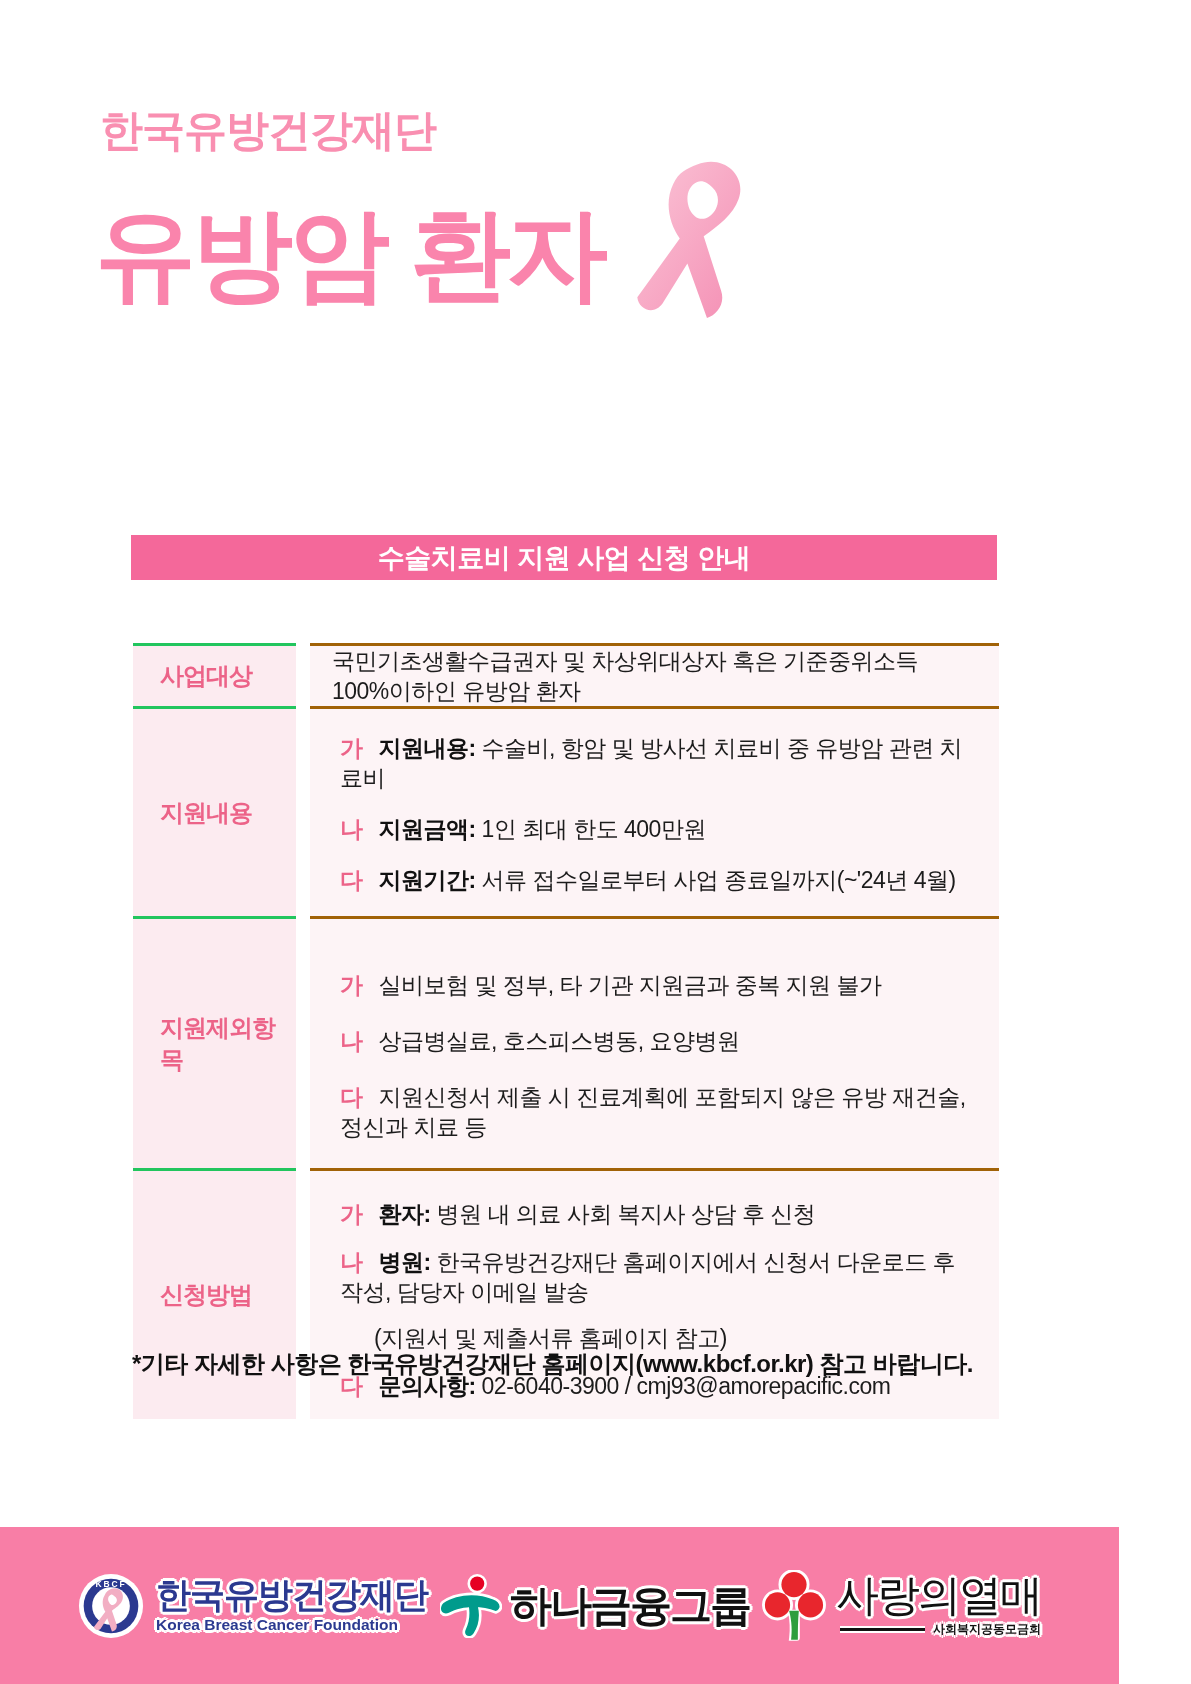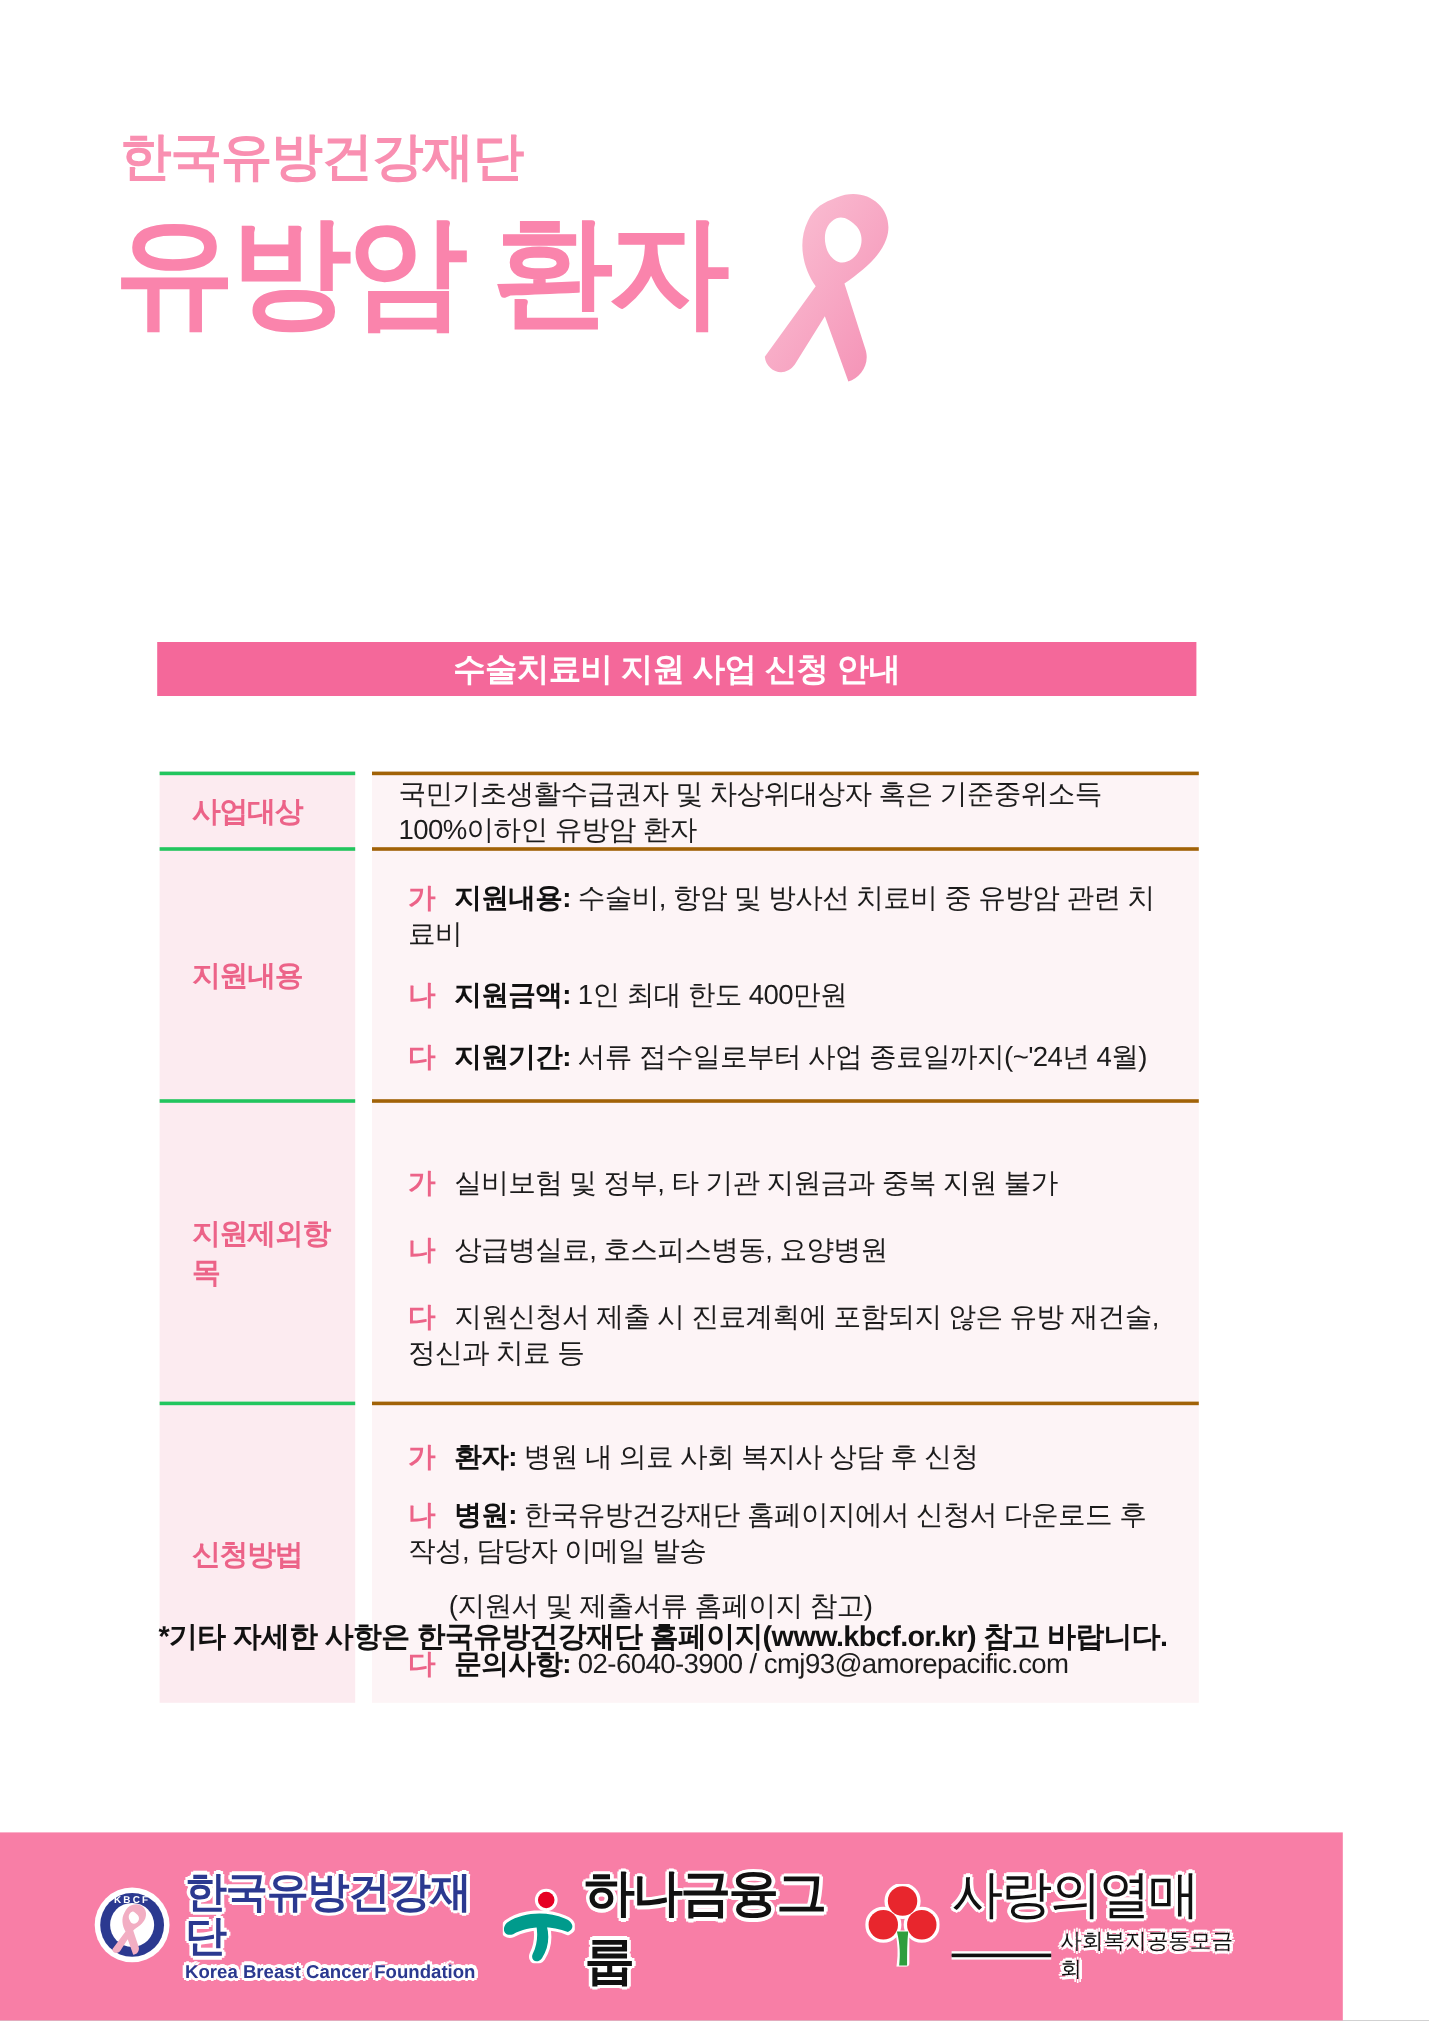--- a/index.html
+++ b/index.html
@@ -9,21 +9,21 @@
     position:relative; width:1191px; height:1684px; background:#ffffff;
     margin:0 auto; overflow:hidden;
   }
 
   
   .org-name {
     position:absolute; top:102px; left:100px;
     font-size:43px; font-weight:800; color:#f98fb1; letter-spacing:-1px;
   }
   .title-line1 {
-    position:absolute; top:160px; left:95px;
+    position:absolute; top:188px; left:95px;
     font-size:101px; font-weight:800; color:#fa84ac; letter-spacing:-4px;
   }
   .title-line2 {
     position:absolute; top:292px; left:92px;
     font-size:101px; font-weight:800; color:#fa84ac; letter-spacing:-4px;
   }
   .ribbon-wrap {
     position:absolute; top:158px; left:605px; width:180px; height:185px;
   }
   .ribbon-wrap svg { width:100%; height:100%; }
@@ -89,21 +89,21 @@
   
   .hana-symbol { width:62px; height:66px; margin-right:8px; }
   .hana-text { font-size:42px; font-weight:800; color:#111; letter-spacing:-2px; }
   
   .berries { width:64px; height:72px; margin-right:10px; }
   .sarang-text { display:flex; flex-direction:column; }
   .sarang-kr { font-size:43px; font-weight:400; color:#111; letter-spacing:-2px; line-height:1; }
   .sarang-sub { display:flex; align-items:center; justify-content:flex-end; margin-top:4px; }
   .sarang-line { display:inline-block; width:85px; height:3px; background:#111; margin-right:8px;
     box-shadow:0 -2px 0 #fff, 0 2px 0 #fff; }
-  .sarang-sub-text { font-size:18px; font-weight:400; color:#111; letter-spacing:0px; }
+  .sarang-sub-text { font-size:12px; font-weight:700; color:#111; letter-spacing:0px;text-align:right; }
 </style>
 </head>
 <body>
 
 <div class="poster">
 
   <div class="org-name">한국유방건강재단</div>
   <div class="title-line1">유방암 환자</div>
 
   <div class="ribbon-wrap">

